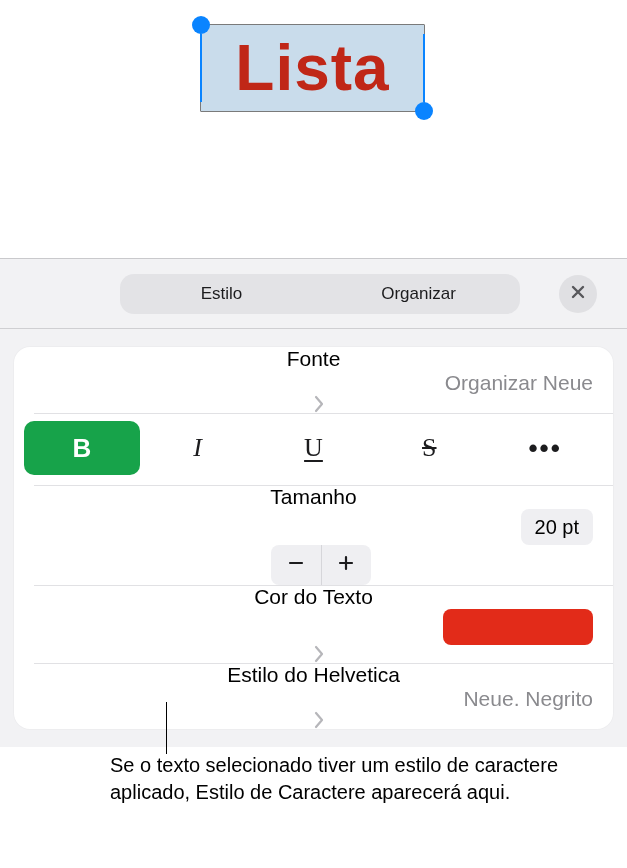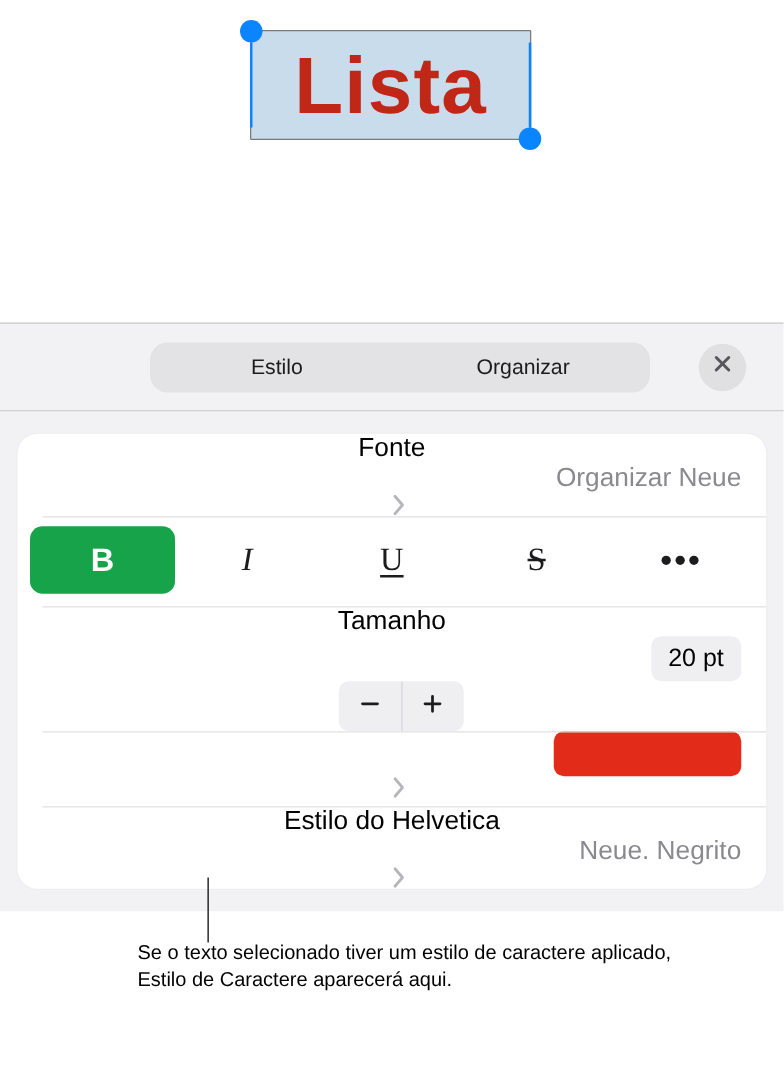--- a/index.html
+++ b/index.html
@@ -185,21 +185,21 @@
       width: 150px; height: 36px;
       border-radius: 8px;
     }
 
     
     .callout {
       position: absolute;
       left: 110px;
       top: 752px;
       width: 470px;
-      font-size: 16px;
+      font-size: 20px;
       line-height: 1.35;
       color: #000;
     }
     .callout-line {
       position: absolute;
       left: 166px;
       top: 702px;
       width: 1px;
       height: 52px;
       background: #000;
@@ -281,20 +281,21 @@
             <span>
               <svg viewBox="0 0 20 20">
                   <path d="M4 10h12M10 4v12" stroke="currentColor" stroke-width="2.2" stroke-linecap="round"></path>
                 </svg>
             </span>
           </div>
         </div>
       </div>
 
       <div class="row divider-top">
+        <span class="label">Cor do Texto</span>
         <span class="swatch" style="background:#e22b19"></span>
         <span class="chev">
           <svg viewBox="0 0 12 18">
               <path d="M3 2l6 7-6 7" stroke="currentColor" stroke-width="2.2" fill="none" stroke-linecap="round" stroke-linejoin="round"></path>
             </svg>
         </span>
       </div>
 
       <div class="row divider-top style-row">
         <span class="label">Estilo do Helvetica</span>

